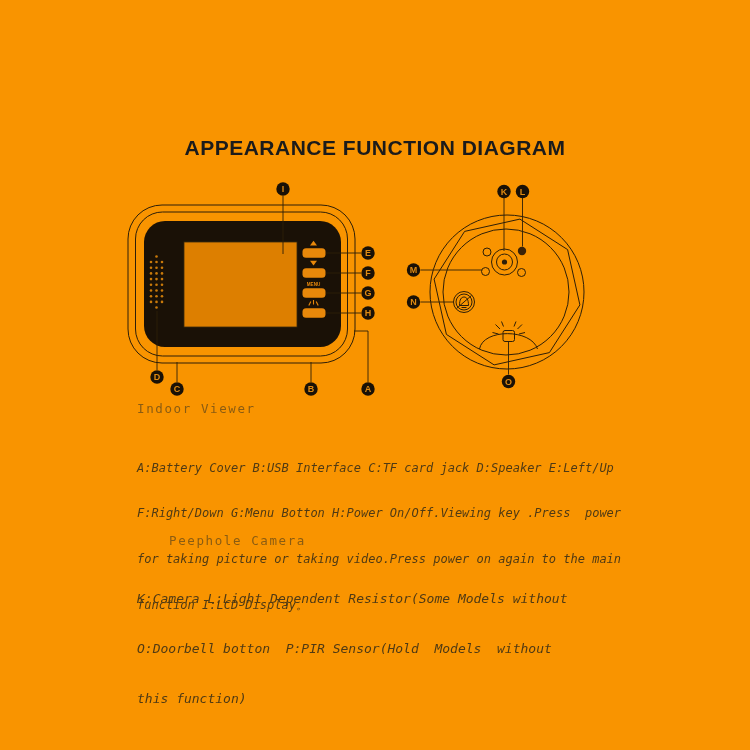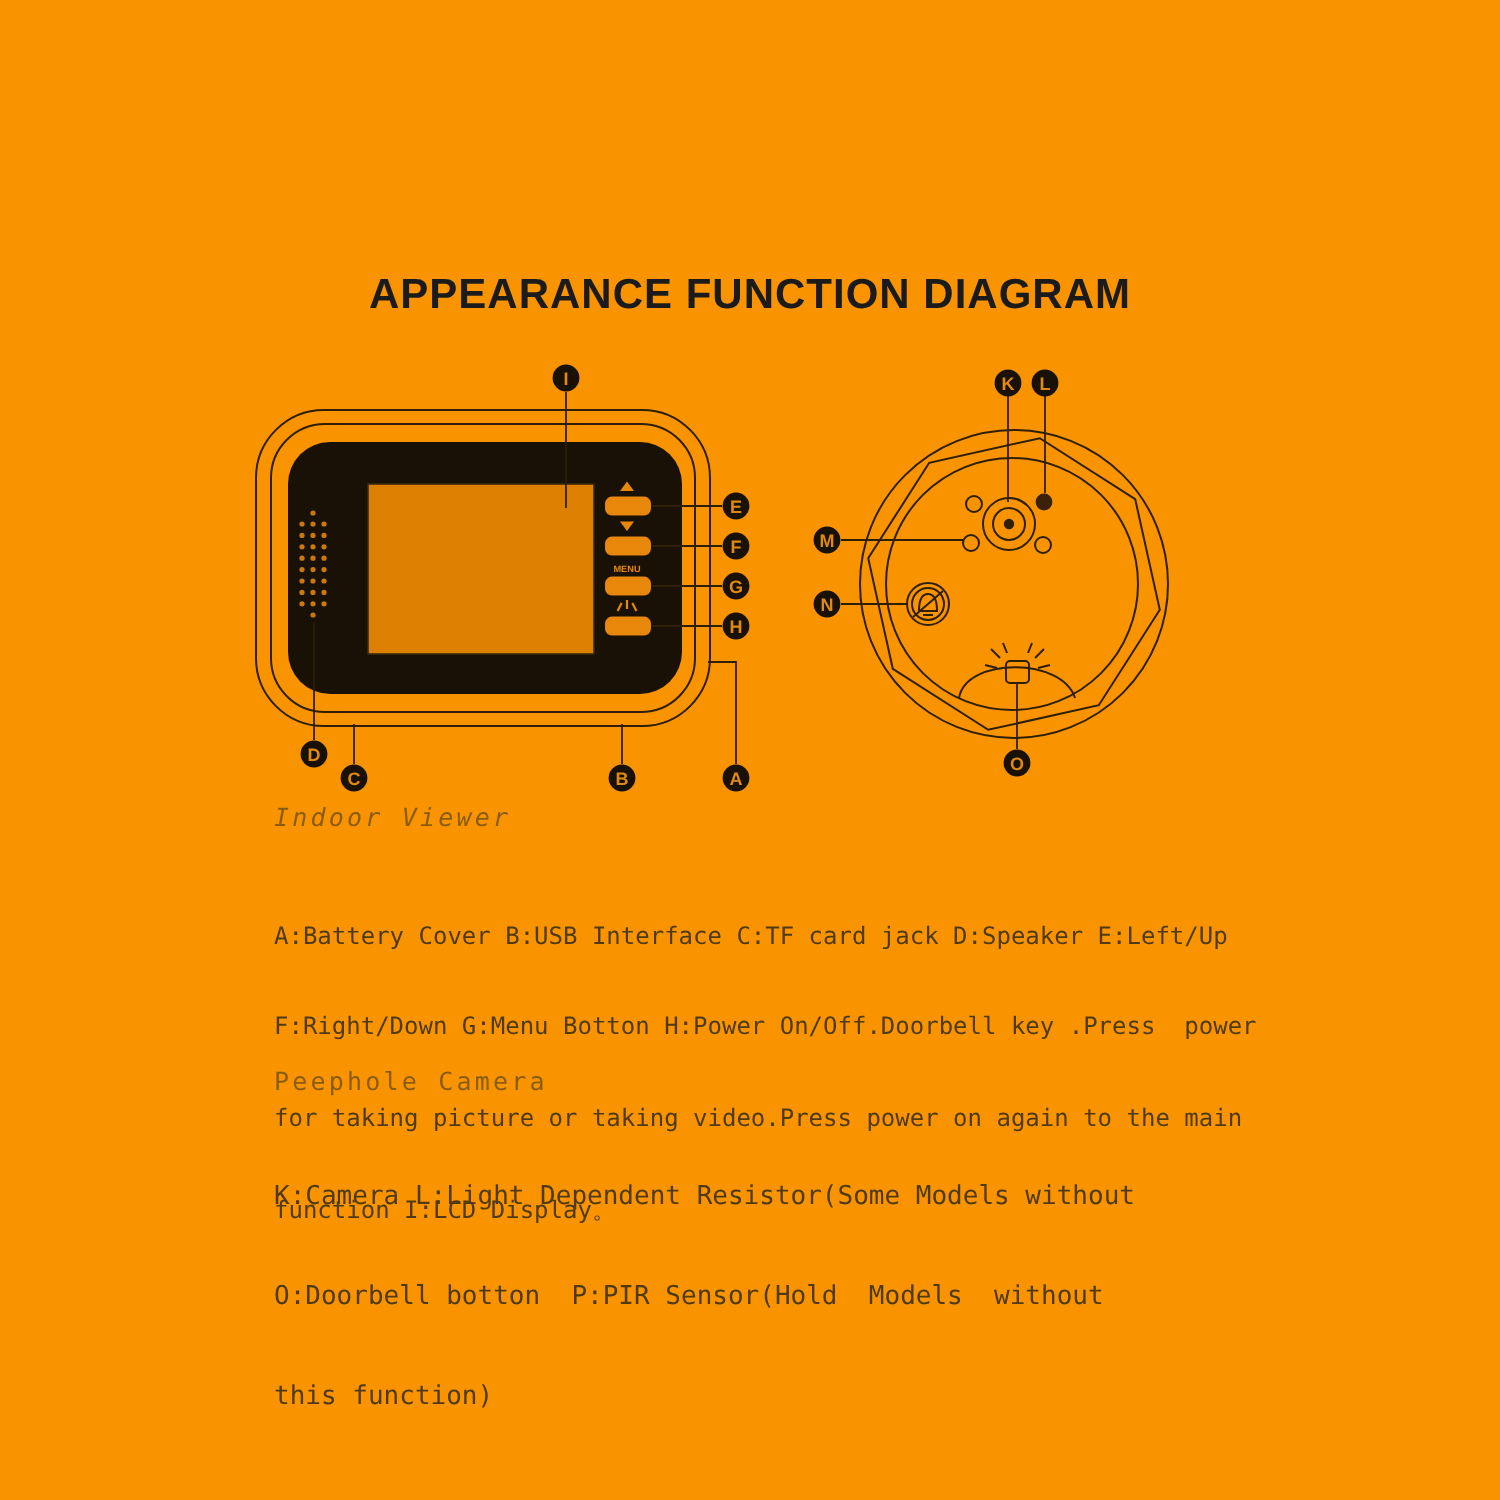--- a/index.html
+++ b/index.html
@@ -25,21 +25,21 @@
     white-space:pre;
   }
   .para{
     position:absolute;left:137px;
     font-family:"DejaVu Sans Mono", monospace;
     color:#4f3a14;
     white-space:pre;
   }
   .para.p1{top:430px;font-size:12px;line-height:15.3px;}
   .para.p2{top:558px;font-size:13px;line-height:16.6px;}
-  .para div{white-space:pre;}
+  .para div{white-space:pre;font-style:italic;}
   text{font-family:"Liberation Sans", sans-serif;}
   .badge-letter{font-size:9px;font-weight:bold;fill:#df8a12;}
   .tiny-label{font-size:4.6px;font-weight:bold;fill:#e8880a;font-family:"Liberation Sans", sans-serif;}
 </style>
 </head>
 <body>
 
 <div id="stage">
 
   <div class="title">APPEARANCE FUNCTION DIAGRAM</div>
@@ -184,30 +184,30 @@
           <text class="badge-letter" x="504" y="194.8" text-anchor="middle">K</text>
           <text class="badge-letter" x="522.5" y="194.8" text-anchor="middle">L</text>
           <text class="badge-letter" x="413.5" y="273.3" text-anchor="middle">M</text>
           <text class="badge-letter" x="413.5" y="305.3" text-anchor="middle">N</text>
           <text class="badge-letter" x="508.5" y="384.8" text-anchor="middle">O</text>
         </g>
       </g>
     </g>
   </svg>
 
-  <div class="section-heading" style="top:401px;font-style:italic;">Indoor Viewer</div>
+  <div class="section-heading" style="top:401px;">Indoor Viewer</div>
 
   <div class="para p1">
     <div>A:Battery Cover B:USB Interface C:TF card jack D:Speaker E:Left/Up</div>
-    <div>F:Right/Down G:Menu Botton H:Power On/Off.Doorbell key .Press  power</div>
+    <div>F:Right/Down G:Menu Botton H:Power On/Off.Viewing key .Press  power</div>
     <div>for taking picture or taking video.Press power on again to the main</div>
     <div>function I:LCD Display。</div>
   </div>
 
-  <div class="section-heading" style="top:533px;">Peephole Camera</div>
+  <div class="section-heading" style="top:533px;margin-left:32px;">Peephole Camera</div>
 
   <div class="para p2">
     <div>K:Camera L:Light Dependent Resistor(Some Models without</div>
     <div>O:Doorbell botton  P:PIR Sensor(Hold  Models  without</div>
     <div>this function)</div>
   </div>
 
 </div>
 
 </body></html>

